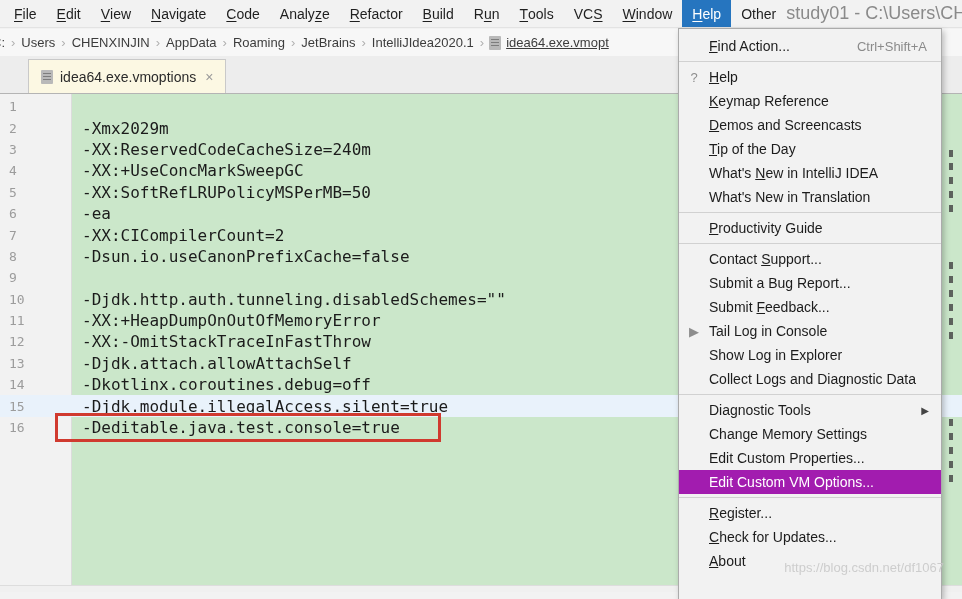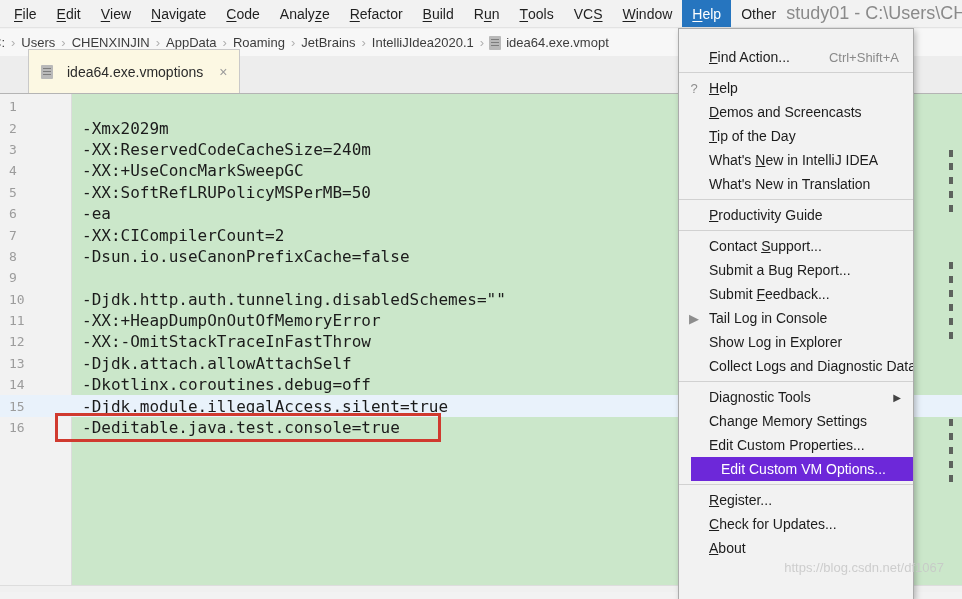--- a/index.html
+++ b/index.html
@@ -15,27 +15,27 @@
   .mb-item.active { background:#2675bf; color:#ffffff; }
   .mb-item u { text-underline-offset:2px; }
   .win-title { margin-left:auto; display:flex; align-items:center; font-size:18px; color:#8a8a8a; white-space:nowrap; padding-right:8px; }
 
   
   .breadcrumbs { position:absolute; left:0; top:29px; width:962px; height:27px; background:#f7f7f7;
     display:flex; align-items:center; font-size:13px; color:#3c3c3c; overflow:hidden; }
   .crumb { padding:0 1px; white-space:nowrap; cursor:default; }
   .crumb:first-child { margin-left:-9px; }
   .crumb-sep { color:#b0b0b0; font-size:13px; padding:0 5px; }
-  .crumb-file { display:flex; align-items:center; gap:5px; white-space:nowrap; }
+  .crumb-file { display:flex; align-items:center; gap:5px; white-space:nowrap;text-decoration:underline; }
 
   
   .tabbar { position:absolute; left:0; top:56px; width:962px; height:38px; background:#ededed;
     border-bottom:1px solid #b4b4b4; display:flex; align-items:flex-end; }
-  .tab { margin-left:28px; height:44px; background:#fcf8e3; border:1px solid #c9c9c9; border-bottom:none;
-    display:flex; align-items:center; gap:14px; padding:0 10px 0 12px; font-size:14px; color:#2b2b2b; }
+  .tab { margin-left:28px; height:34px; background:#fcf8e3; border:1px solid #c9c9c9; border-bottom:none;
+    display:flex; align-items:center; gap:7px; padding:0 10px 0 12px; font-size:14px; color:#2b2b2b; }
   .tab-close { color:#9a9a9a; font-size:14px; line-height:1; padding:0 2px; cursor:pointer; }
 
   
   .file-icon { display:inline-block; width:12px; height:14px; background:#b9b9b9; position:relative; border-radius:1px; }
   .file-icon:before { content:""; position:absolute; left:2px; top:3px; width:8px; height:1.5px; background:#7d7d7d;
     box-shadow:0 3px 0 #7d7d7d, 0 6px 0 #7d7d7d; }
 
   
   .editor { position:absolute; left:0; top:94px; width:962px; height:498px; background:#cbe7ca; overflow:hidden; }
   .gutter-bg { position:absolute; left:0; top:0; width:72px; height:498px; background:#f2f2f2; border-right:1px solid #dcdcdc; }
@@ -43,29 +43,29 @@
   .code-row { display:flex; height:21.4px; align-items:center; }
   .code-row.caret-line { background:#e9f2fb; }
   .ln { width:72px; flex:0 0 72px; text-align:left; padding-left:9px; font-family:"DejaVu Sans Mono", monospace;
     font-size:13px; color:#9c9c9c; }
   .code-text { flex:1; padding-left:10px; font-family:"DejaVu Sans Mono", monospace; font-size:16px; color:#1b1b1b; white-space:pre; }
   .red-box { position:absolute; left:55px; top:319px; width:386px; height:29px; border:3px solid #d03a2f; }
   .strip-mark { position:absolute; width:4px; height:7px; background:#4a4a4a; opacity:.85; left:949px; }
   .status-strip { position:absolute; left:0; bottom:0; width:962px; height:7px; background:#f0f0f0; border-top:1px solid #dddddd; }
 
   
-  .menu { position:absolute; left:678px; top:28px; width:236px; height:571px; background:#f2f2f2;
+  .menu { position:absolute; left:678px; top:28px; width:264px; height:571px; background:#f2f2f2;
     border:1px solid #ababab; border-bottom:none; box-shadow:2px 3px 6px rgba(0,0,0,.25);
-    padding-top:16px; overflow:hidden; z-index:5; }
+    padding-top:5px; overflow:hidden; z-index:5; }
   .menu-item { height:24px; display:flex; align-items:center; font-size:14px; color:#1c1c1c; padding:0 8px 0 0; cursor:default; }
   .menu-item .mi-icon { width:30px; flex:0 0 30px; text-align:center; color:#8d8d8d; font-size:13px; }
   .menu-item .mi-label { white-space:nowrap; }
   .menu-item .mi-shortcut { margin-left:auto; color:#8a8a8a; font-size:13px; padding-right:6px; white-space:nowrap; }
   .menu-item .mi-arrow { margin-left:auto; color:#444444; font-size:10px; padding-right:4px; }
-  .menu-item.selected { background:#6d28d9; color:#ffffff;margin-left:12px; }
+  .menu-item.selected { background:#a21caf; color:#ffffff; }
   .menu-item.selected .mi-icon { color:#e8e8e8; }
   .menu-sep { height:7px; display:flex; align-items:center; }
   .menu-sep:after { content:""; display:block; width:100%; height:1px; background:#d1d1d1; }
   .play-glyph { color:#a6a6a6; font-size:11px; }
 
   .watermark { position:absolute; right:18px; bottom:24px; font-size:13px; color:#c7c7c7; opacity:.85; z-index:6; white-space:nowrap; }
 </style>
 </head>
 <body>
 
@@ -215,20 +215,24 @@
         <span class="mi-label"><u>F</u>ind Action...</span>
         <span class="mi-shortcut">Ctrl+Shift+A</span>
       </div>
       <div class="menu-sep"></div>
       <div class="menu-item">
         <span class="mi-icon">?</span>
         <span class="mi-label"><u>H</u>elp</span>
       </div>
       <div class="menu-item">
         <span class="mi-icon"></span>
+        <span class="mi-label"><u>K</u>eymap Reference</span>
+      </div>
+      <div class="menu-item">
+        <span class="mi-icon"></span>
         <span class="mi-label"><u>D</u>emos and Screencasts</span>
       </div>
       <div class="menu-item">
         <span class="mi-icon"></span>
         <span class="mi-label"><u>T</u>ip of the Day</span>
       </div>
       <div class="menu-item">
         <span class="mi-icon"></span>
         <span class="mi-label">What's <u>N</u>ew in IntelliJ IDEA</span>
       </div>

